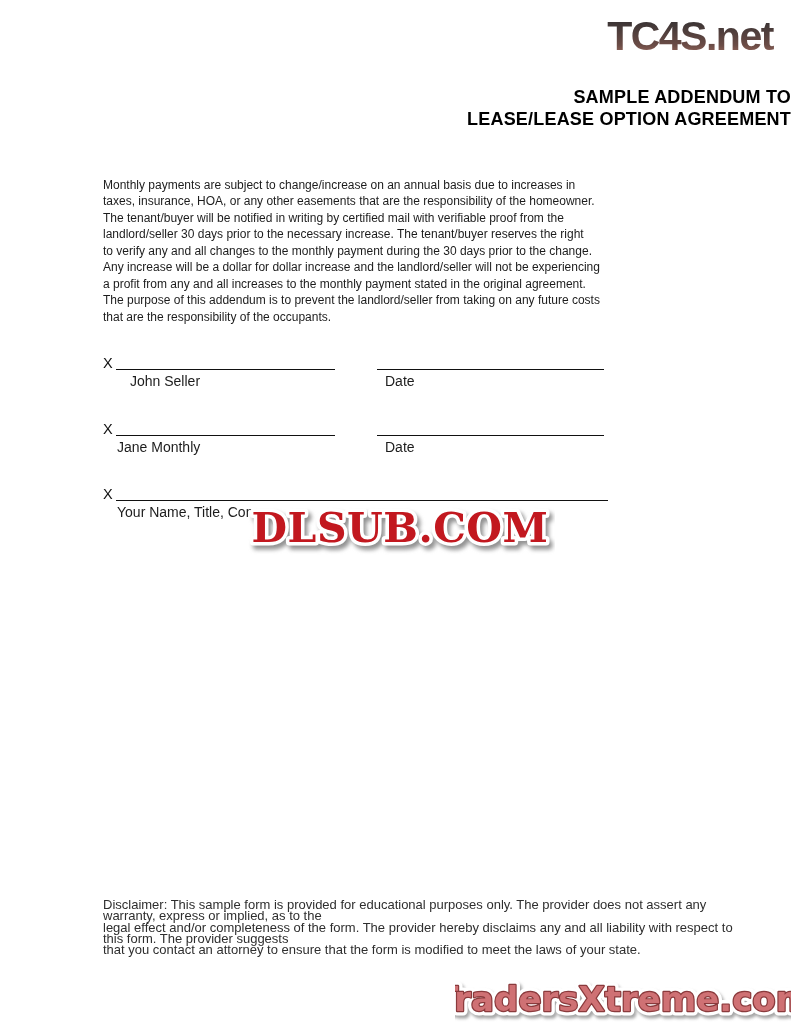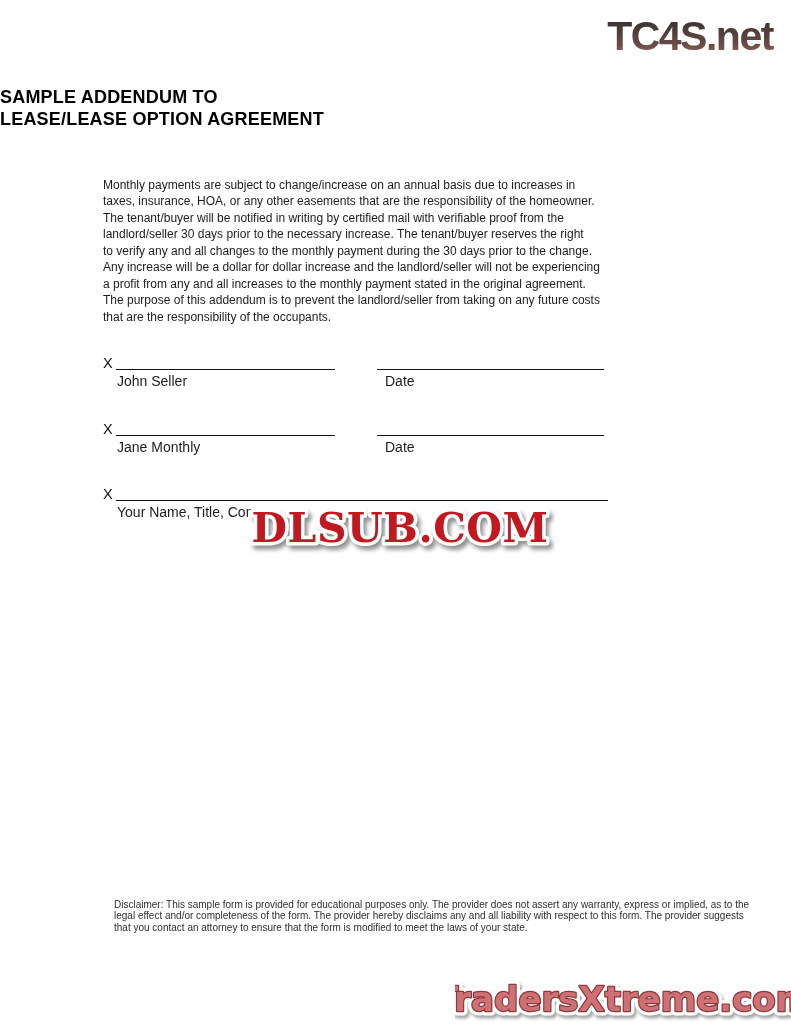--- a/index.html
+++ b/index.html
@@ -13,21 +13,21 @@
     overflow: hidden;
   }
 
   
   .logo-top { position: absolute; top: 2px; right: 3px; margin-top: 9px; }
 
   
   .doc-title {
     position: absolute;
     top: 86px; left: 0; width: 100%;
-    text-align: left;
+    text-align: right;
     font-weight: bold;
     font-size: 18px;
     line-height: 22px;
     letter-spacing: 0.2px;
     color: #000000;
     white-space: pre-line;
   }
 
   
   .body-text {
@@ -56,22 +56,22 @@
     color: #1c1c1c;
     white-space: nowrap;
   }
 
   
   .wm-dlsub { position: absolute; left: 245px; top: 478px; margin-top: 18px; }
 
   
   .disclaimer {
     position: absolute;
-    left: 114px; top: 899px; width: 640px;
-    font-size: 10px;
+    left: 103px; top: 899px; width: 640px;
+    font-size: 13px;
     line-height: 11.3px;
     color: #2e2e2e;
     white-space: pre-line;
   }
 
   
   .wm-traders { position: absolute; left: 455px; top: 974px; }
 
   svg text { user-select: none; }
 </style>
@@ -103,21 +103,21 @@
 landlord/seller 30 days prior to the necessary increase. The tenant/buyer reserves the right
 to verify any and all changes to the monthly payment during the 30 days prior to the change.
 Any increase will be a dollar for dollar increase and the landlord/seller will not be experiencing
 a profit from any and all increases to the monthly payment stated in the original agreement.
 The purpose of this addendum is to prevent the landlord/seller from taking on any future costs
 that are the responsibility of the occupants.</div>
 
   <span class="xmark" style="left:103px; top:355px;">X</span>
   <div class="sig-line" style="left:116px; top:369px; width:219px;"></div>
   <div class="sig-line" style="left:377px; top:369px; width:227px;"></div>
-  <span class="sig-label" style="left:117px; top:373px;">John Seller</span>
+  <span class="sig-label" style="left:130px; top:373px;">John Seller</span>
   <span class="sig-label" style="left:385px; top:373px;">Date</span>
 
   <span class="xmark" style="left:103px; top:421px;">X</span>
   <div class="sig-line" style="left:116px; top:435px; width:219px;"></div>
   <div class="sig-line" style="left:377px; top:435px; width:227px;"></div>
   <span class="sig-label" style="left:117px; top:439px;">Jane Monthly</span>
   <span class="sig-label" style="left:385px; top:439px;">Date</span>
 
   <span class="xmark" style="left:103px; top:486px;">X</span>
   <div class="sig-line" style="left:116px; top:500px; width:492px;"></div>

